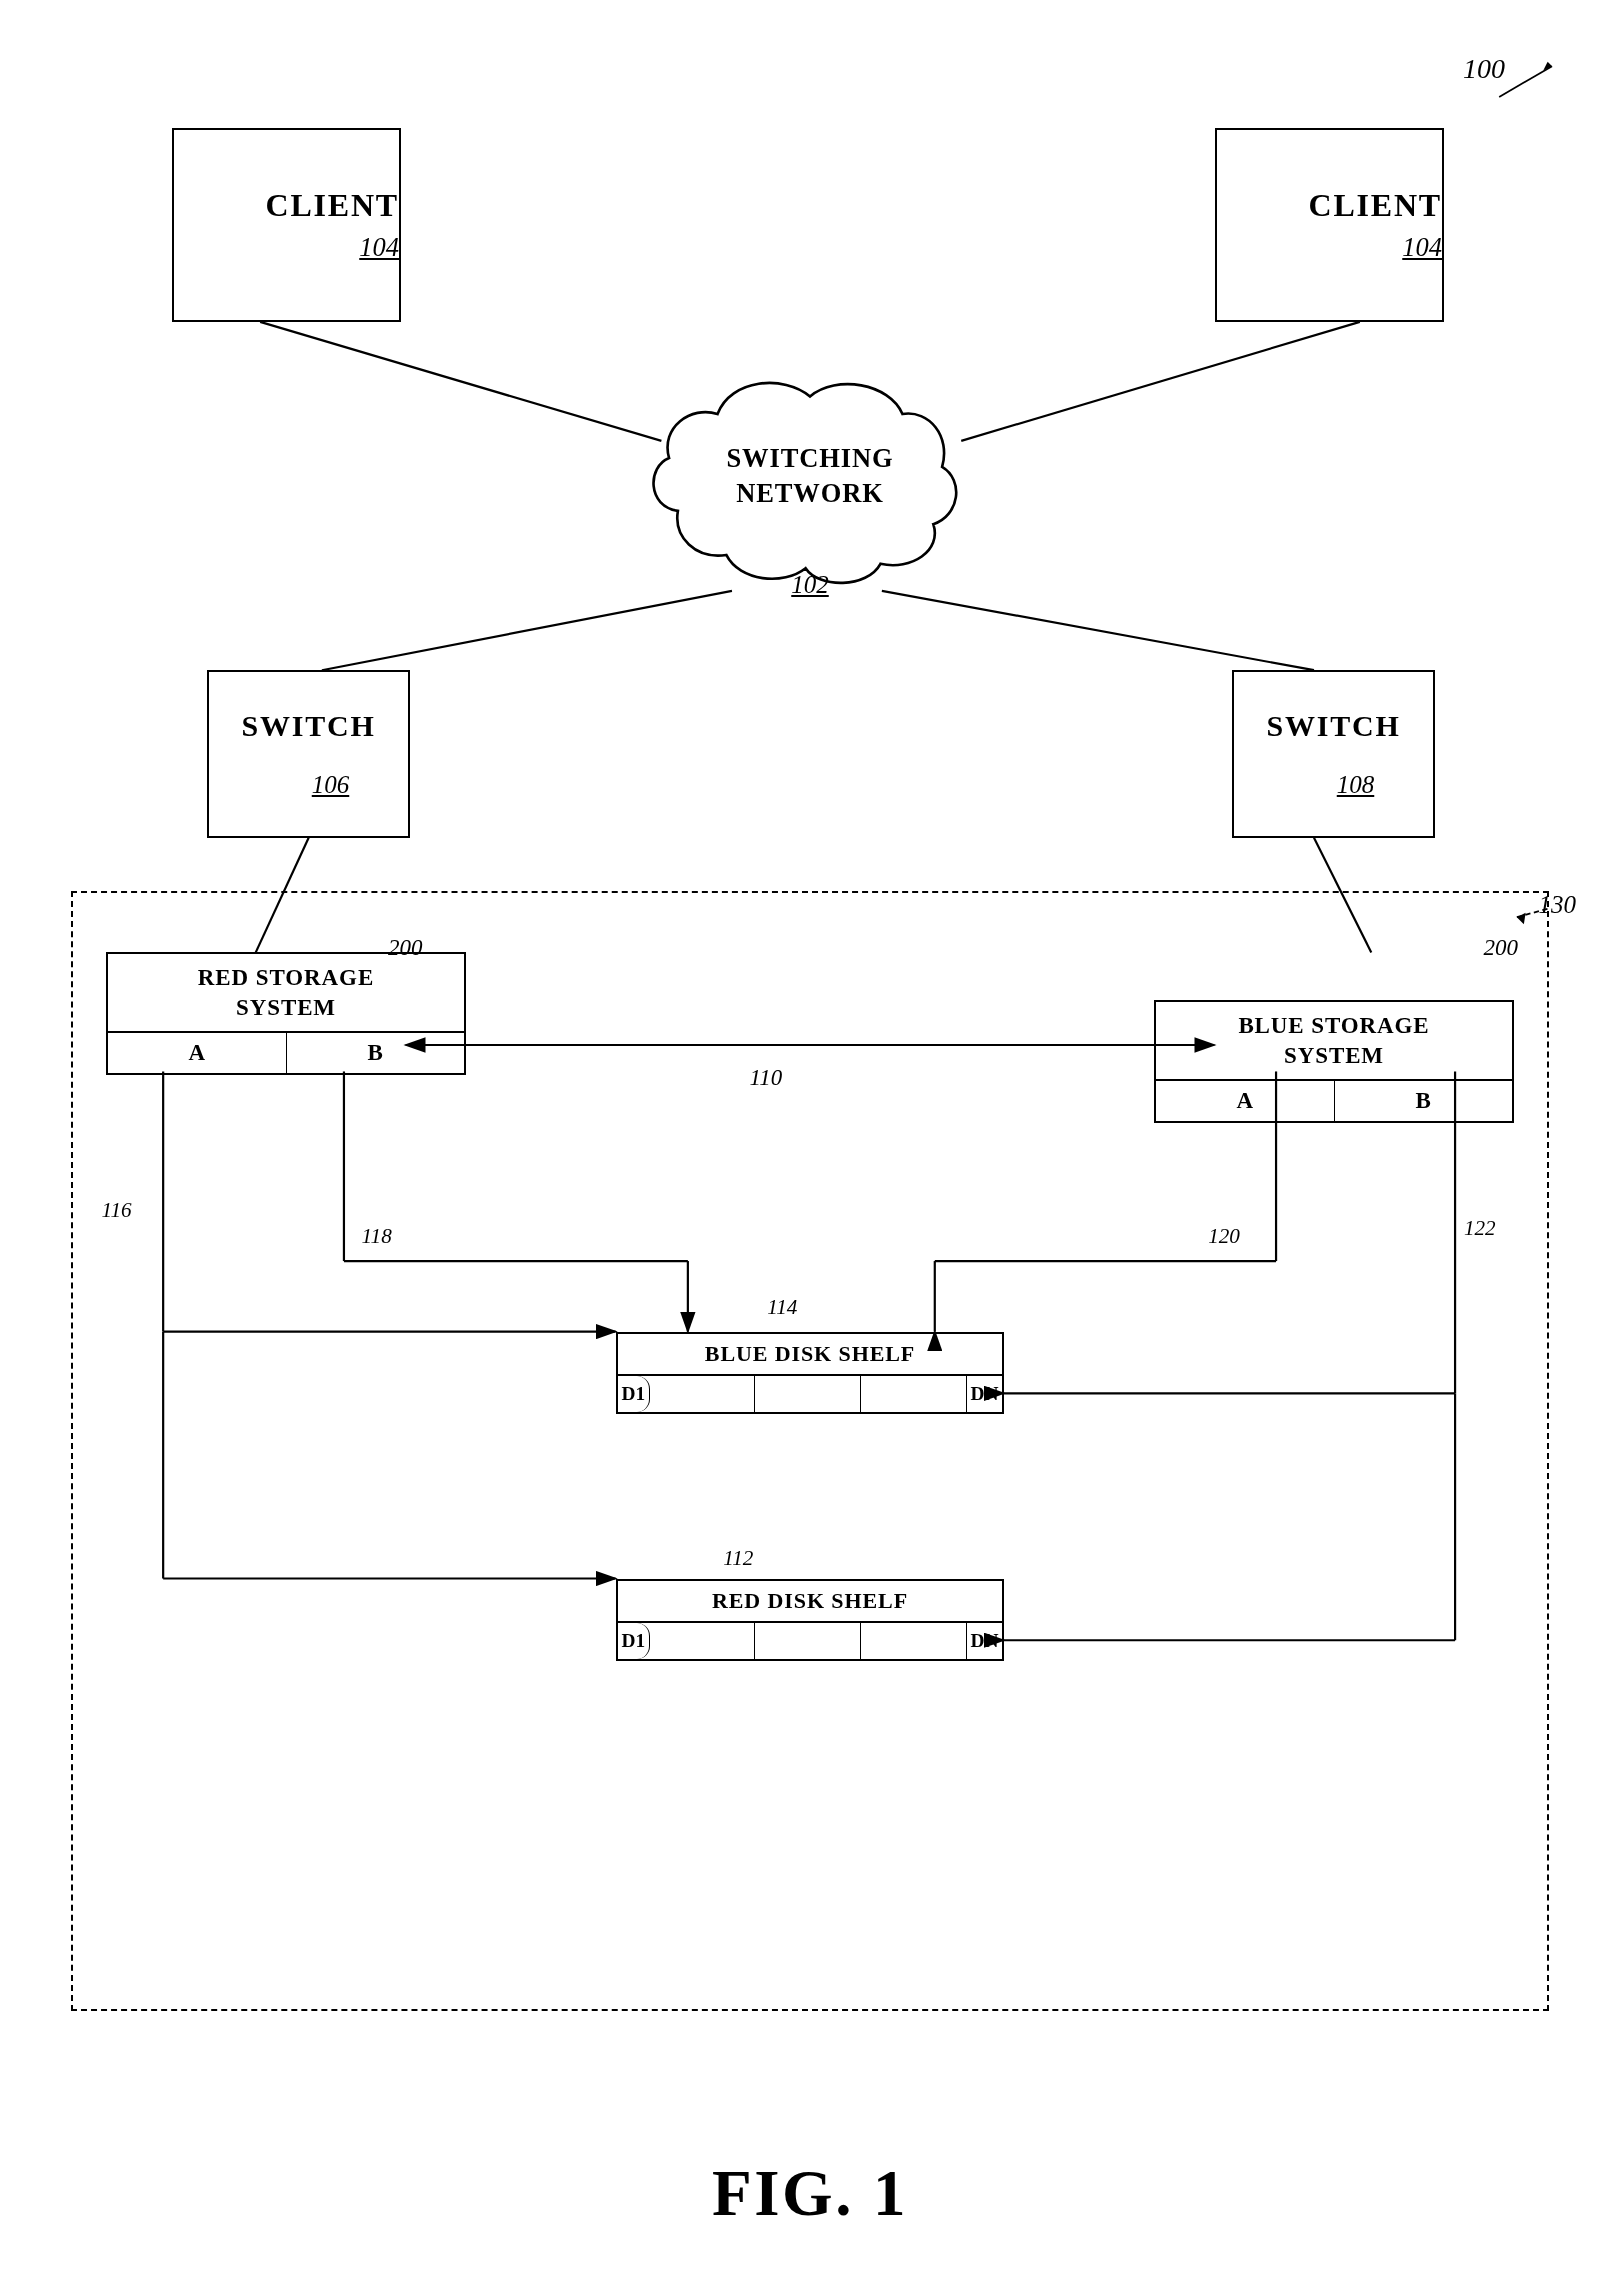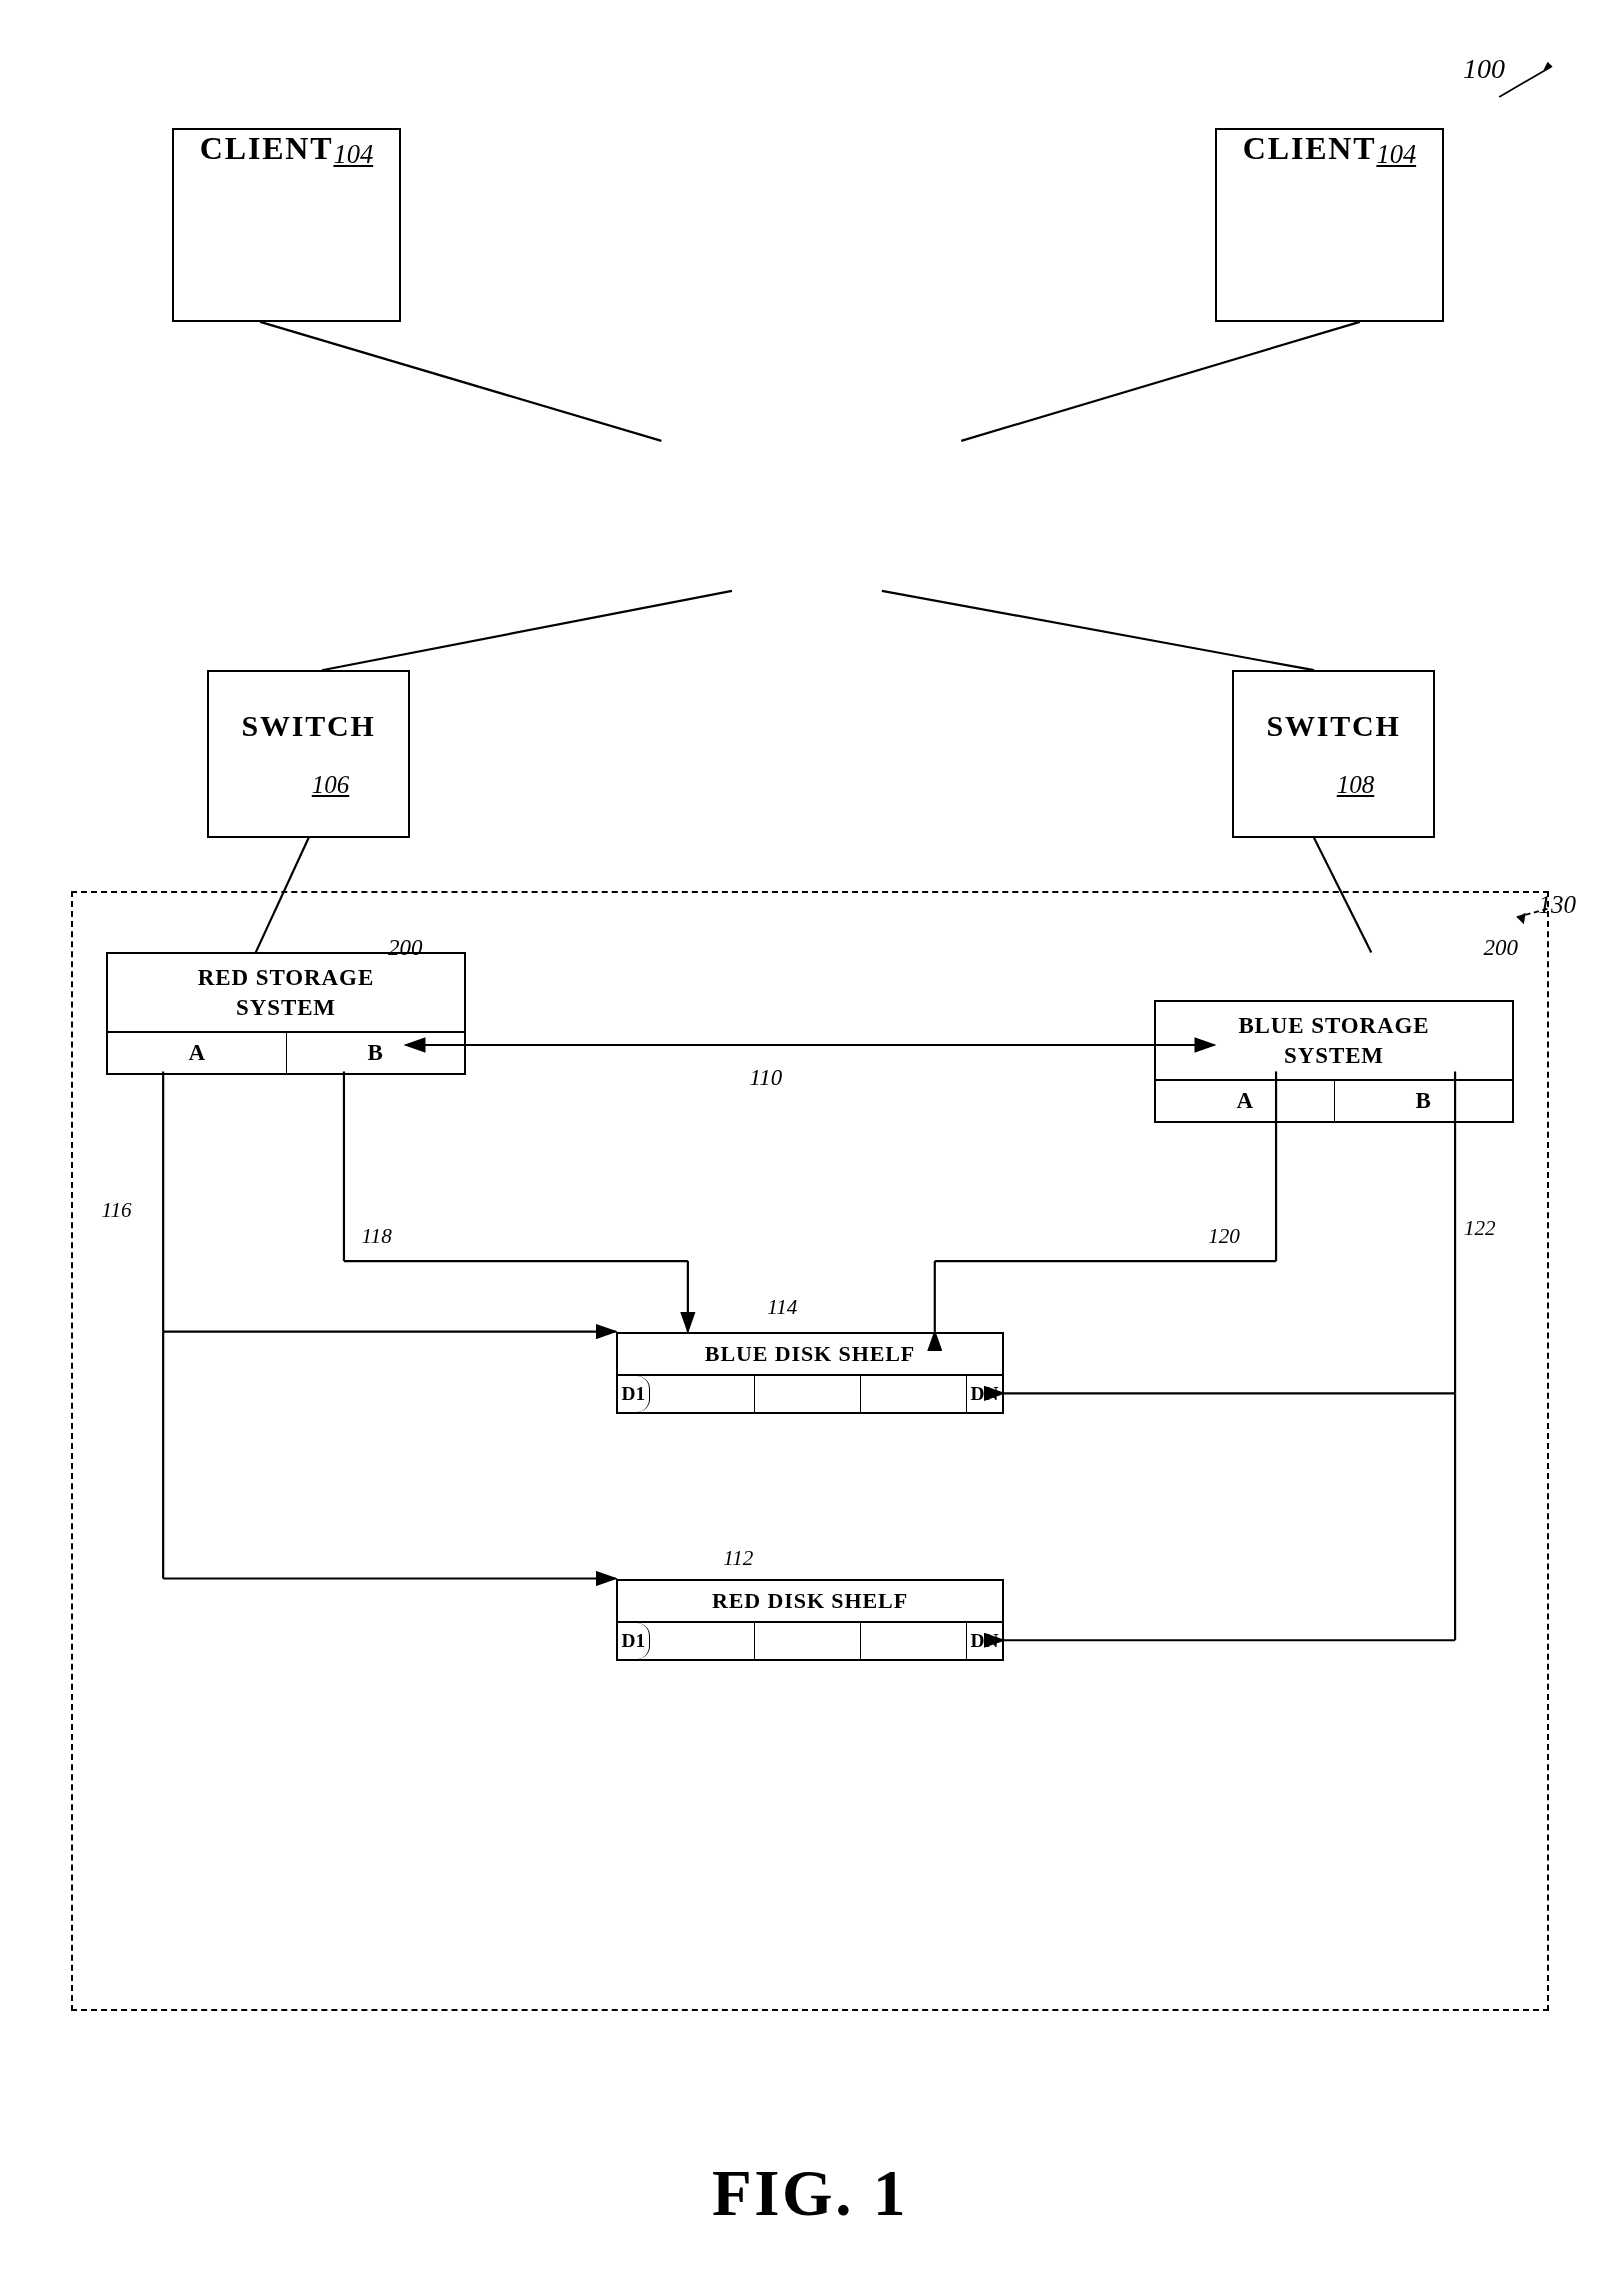--- a/index.html
+++ b/index.html
@@ -28,22 +28,22 @@
       font-size: 28px;
     }
 
     
     .client-box {
       position: absolute;
       border: 2.6px solid #000;
       width: 229px;
       height: 194px;
       display: flex;
-      flex-direction: row;
-      align-items: flex-start;
+      flex-direction: column;
+      align-items: flex-end;
       justify-content: center;
       background: #fff;
     }
     .client-left {
       top: 128px;
       left: 172px;
     }
     .client-right {
       top: 128px;
       right: 176px;
@@ -281,20 +281,40 @@
   <div class="client-box client-left">
     <span class="client-label">CLIENT</span>
     <span class="client-ref">104</span>
   </div>
 
   <div class="client-box client-right">
     <span class="client-label">CLIENT</span>
     <span class="client-ref">104</span>
   </div>
 
+  <div class="cloud-container">
+    <svg class="cloud-svg" viewBox="0 0 380 260" xmlns="http://www.w3.org/2000/svg">
+      <path d="M190,30 
+               C160,5 100,10 85,50 
+               C55,40 20,65 30,100 
+               C5,110 5,155 40,160 
+               C35,190 60,215 95,210 
+               C110,240 160,245 185,225 
+               C200,248 255,248 270,220 
+               C305,228 340,205 330,175 
+               C360,165 365,125 340,110 
+               C350,75 325,45 295,50 
+               C280,15 220,5 190,30Z" fill="white" stroke="#000" stroke-width="3"></path>
+    </svg>
+    <div class="cloud-text">
+      <span>SWITCHING</span><br>
+      <span>NETWORK</span>
+    </div>
+    <div class="cloud-ref">102</div>
+  </div>
 
   <div class="switch-box switch-left">
     <span class="switch-label">SWITCH</span>
     <span class="switch-ref">106</span>
   </div>
 
   <div class="switch-box switch-right">
     <span class="switch-label">SWITCH</span>
     <span class="switch-ref">108</span>
   </div>

